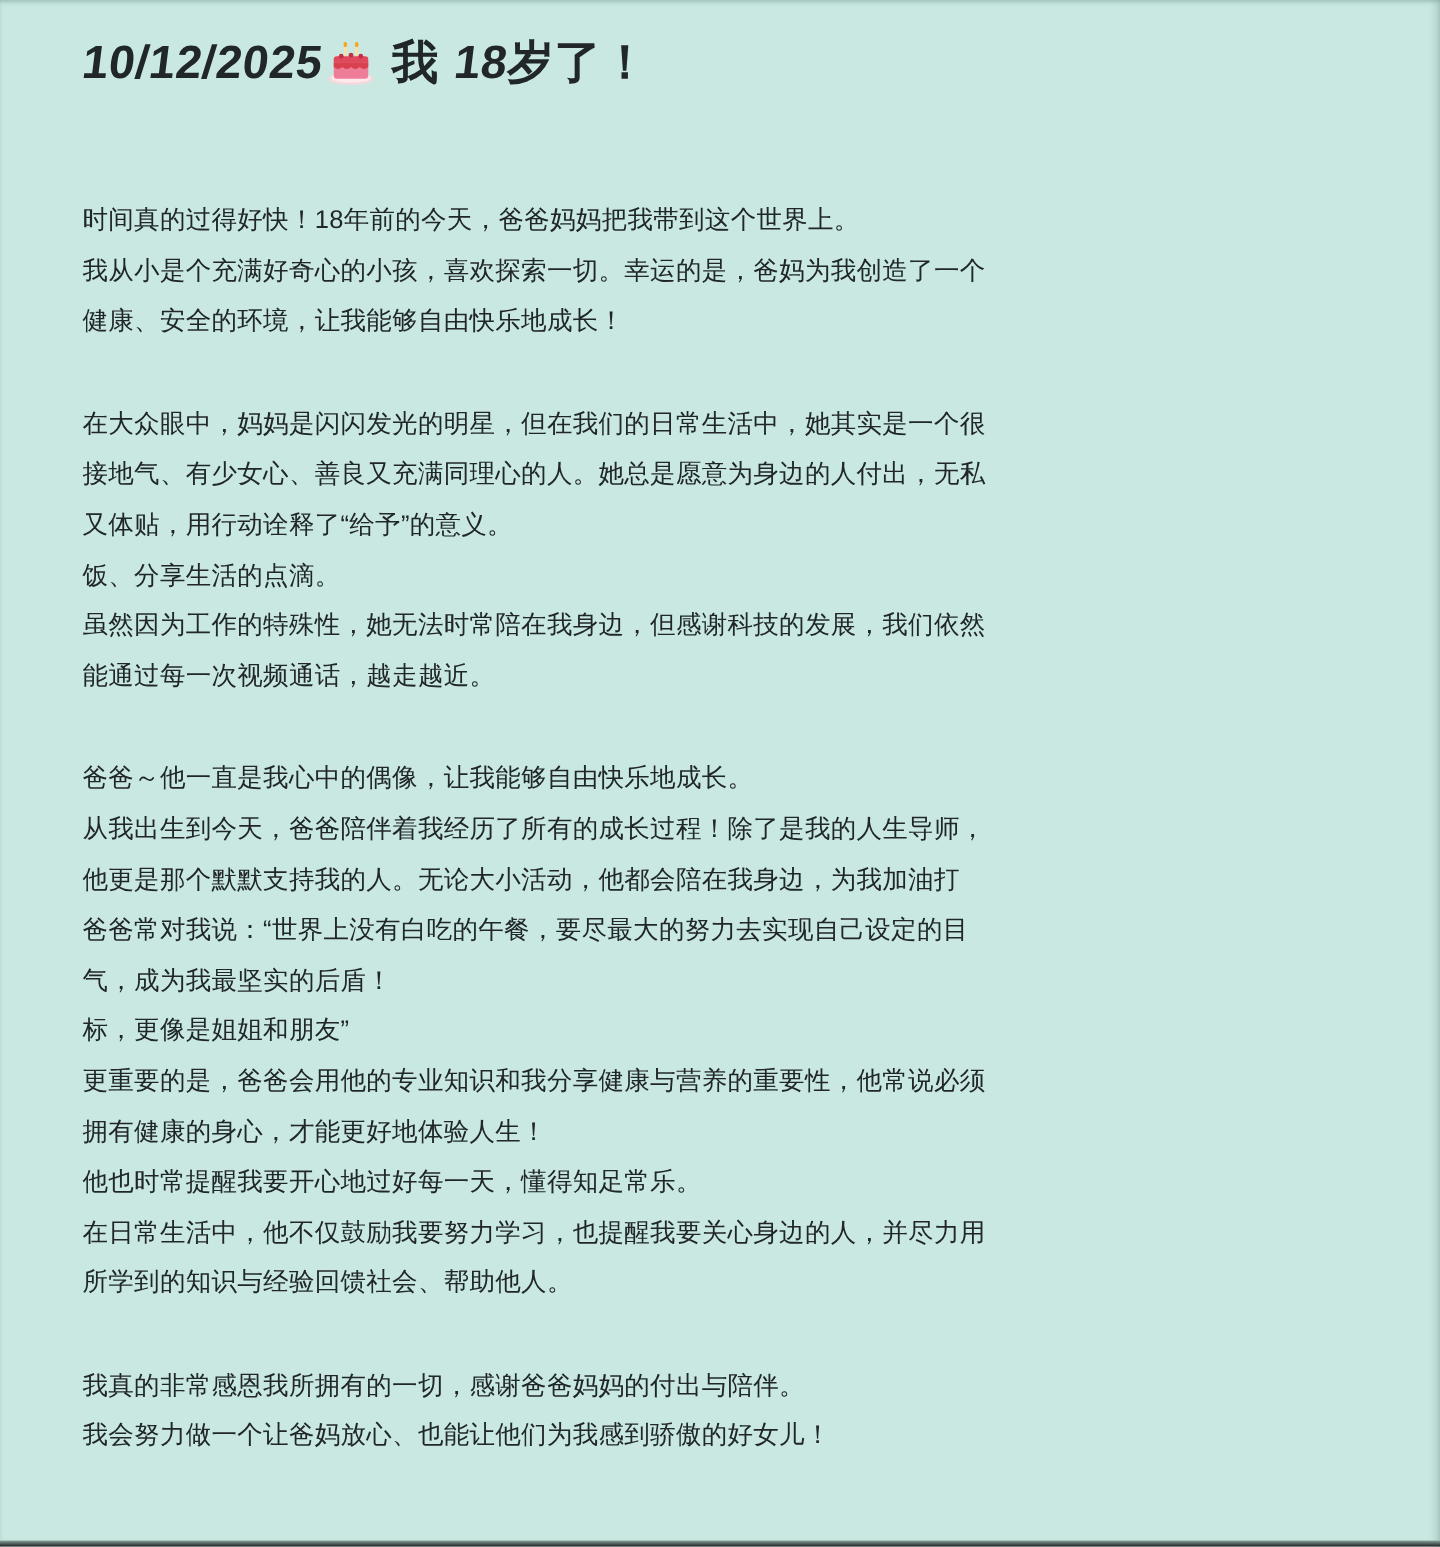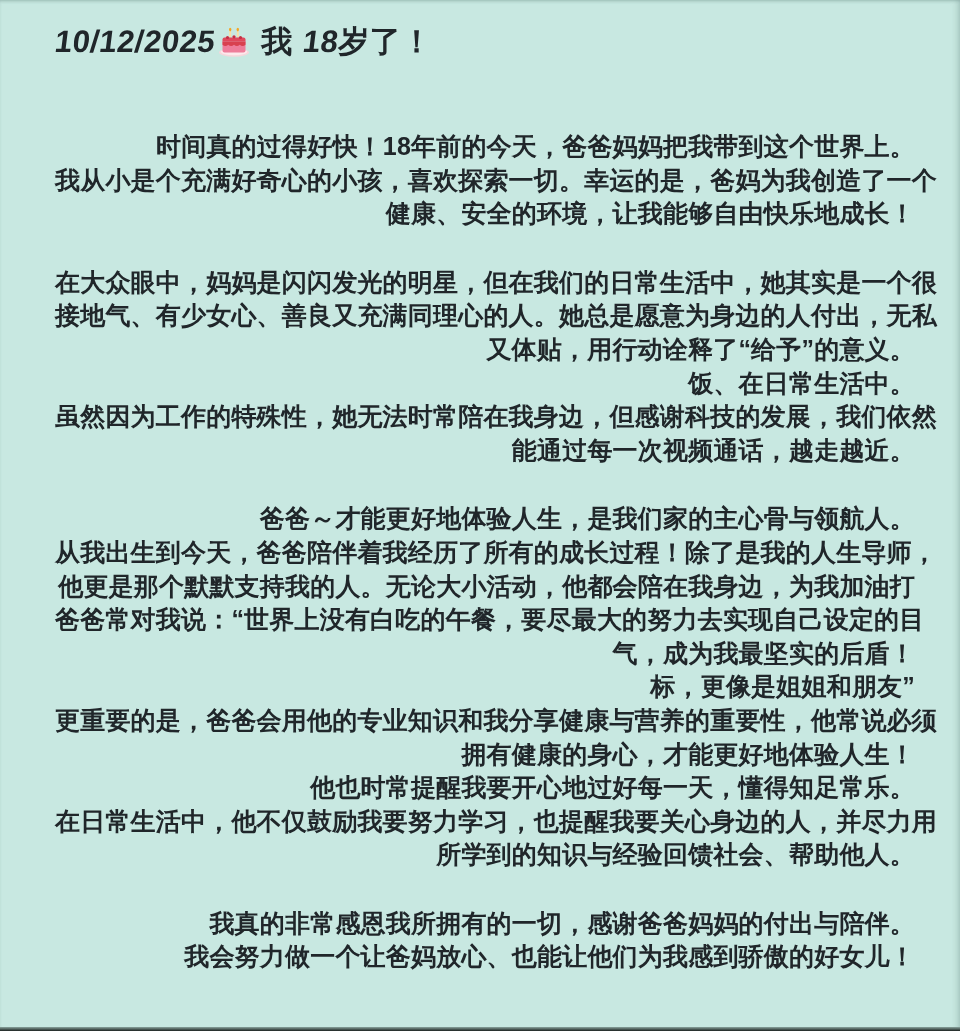--- a/index.html
+++ b/index.html
@@ -42,25 +42,24 @@
   }
   .cake {
     display: inline-block;
     width: 34px;
     height: 34px;
     vertical-align: -6px;
     margin: 0 10px 0 2px;
   }
   .para {
     margin: 0 0 35px 0;
-    font-size: 25px;
+    font-size: 17px;
     line-height: 33.6px;
-    font-weight: 700;
+    font-weight: 400;
     letter-spacing: 0.2px;
-    text-align: right;
   }
   .line {
     white-space: nowrap;
   }
   .bottom-edge {
     position: absolute;
     left: 0;
     right: 0;
     bottom: 0;
     height: 4px;
@@ -91,26 +90,26 @@
     <div id="paragraphs">
         <div class="para">
           <div class="line">时间真的过得好快！18年前的今天，爸爸妈妈把我带到这个世界上。</div>
           <div class="line">我从小是个充满好奇心的小孩，喜欢探索一切。幸运的是，爸妈为我创造了一个</div>
           <div class="line">健康、安全的环境，让我能够自由快乐地成长！</div>
         </div>
         <div class="para">
           <div class="line">在大众眼中，妈妈是闪闪发光的明星，但在我们的日常生活中，她其实是一个很</div>
           <div class="line">接地气、有少女心、善良又充满同理心的人。她总是愿意为身边的人付出，无私</div>
           <div class="line">又体贴，用行动诠释了“给予”的意义。</div>
-          <div class="line">饭、在日常生活中。</div>
+          <div class="line">饭、分享生活的点滴。</div>
           <div class="line">虽然因为工作的特殊性，她无法时常陪在我身边，但感谢科技的发展，我们依然</div>
           <div class="line">能通过每一次视频通话，越走越近。</div>
         </div>
         <div class="para">
-          <div class="line">爸爸～才能更好地体验人生，是我们家的主心骨与领航人。</div>
+          <div class="line">爸爸～他一直是我心中的偶像，让我能够自由快乐地成长。</div>
           <div class="line">从我出生到今天，爸爸陪伴着我经历了所有的成长过程！除了是我的人生导师，</div>
           <div class="line">他更是那个默默支持我的人。无论大小活动，他都会陪在我身边，为我加油打</div>
           <div class="line">爸爸常对我说：“世界上没有白吃的午餐，要尽最大的努力去实现自己设定的目</div>
           <div class="line">气，成为我最坚实的后盾！</div>
           <div class="line">标，更像是姐姐和朋友”</div>
           <div class="line">更重要的是，爸爸会用他的专业知识和我分享健康与营养的重要性，他常说必须</div>
           <div class="line">拥有健康的身心，才能更好地体验人生！</div>
           <div class="line">他也时常提醒我要开心地过好每一天，懂得知足常乐。</div>
           <div class="line">在日常生活中，他不仅鼓励我要努力学习，也提醒我要关心身边的人，并尽力用</div>
           <div class="line">所学到的知识与经验回馈社会、帮助他人。</div>

